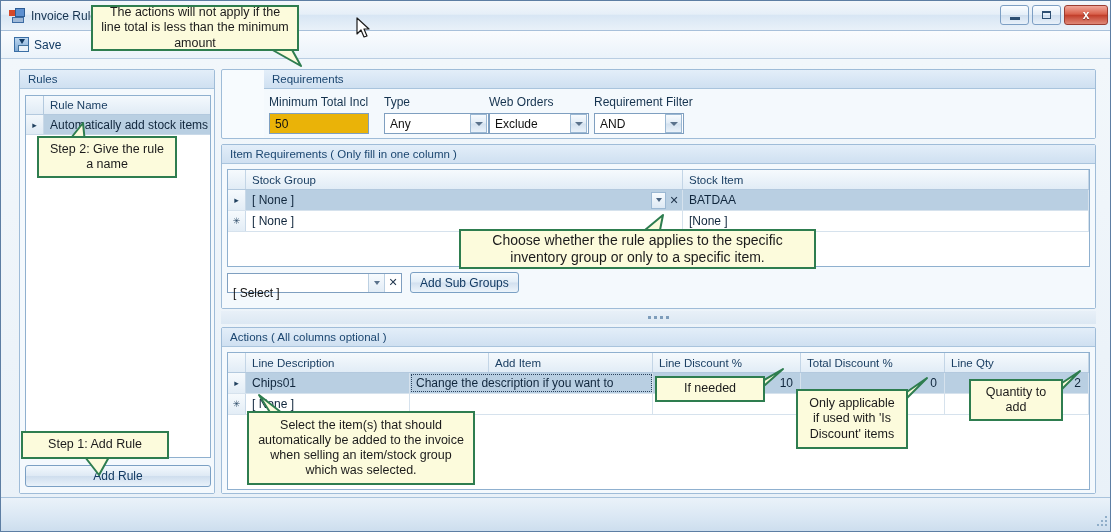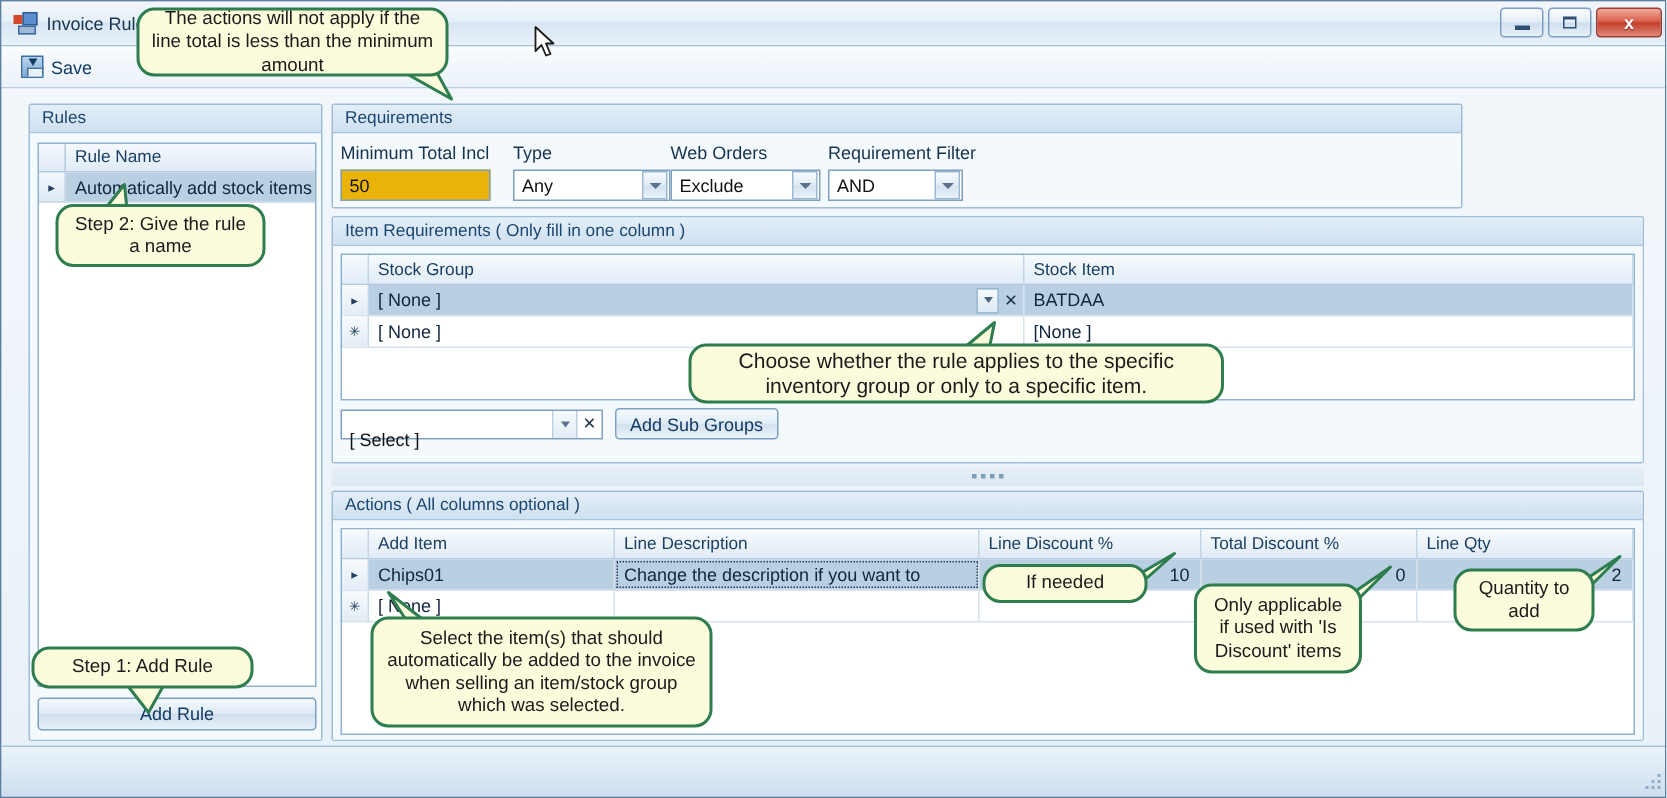--- a/index.html
+++ b/index.html
@@ -133,21 +133,21 @@
   .rg-row .cell { padding-left: 6px; font-size: 12px; color: #10263c; }
   .add-rule-btn {
     position: absolute; left: 5px; bottom: 6px; width: 186px; height: 22px;
     border: 1px solid #7ba0c4; border-radius: 3px;
     background: linear-gradient(180deg,#f2f8fd 0%,#dfeaf5 48%,#cfdeee 52%,#e9f2fa 100%);
     display: flex; align-items: center; justify-content: center;
     font-size: 12px; color: #123a63; cursor: default; text-align: right;
   }
 
   
-  #reqGroup  { left: 220px; top: 10px;  width: 754px; height: 70px; }
+  #reqGroup  { left: 220px; top: 10px;  width: 875px; height: 70px; padding-left: 42px; }
   #itemGroup { left: 220px; top: 85px;  width: 875px; height: 165px; }
   #actGroup  { left: 220px; top: 268px; width: 875px; height: 167px; }
 
   .field { position: absolute; }
   .field label {
     display: block; font-size: 12px; color: #15334f; margin-bottom: 4px;
   }
   .txtbox {
     height: 21px; border: 1px solid #7f9fc0; background: #eab308;
     display: flex; align-items: center; padding-left: 5px;
@@ -236,21 +236,21 @@
     background: linear-gradient(180deg,#e8f0f8 0%,#dce8f3 100%);
   }
   .splitter .dots { display: flex; gap: 3px; }
   .splitter .dots i { width: 3px; height: 3px; background: #7e9dbb; display: block; }
 
   
   .callout {
     position: absolute;
     background: #fcfbdc;
     border: 2px solid #2e7d4f;
-    border-radius: 12px;
+    border-radius: 0;
     color: #1b1b1b;
     text-align: center;
     display: flex; align-items: center; justify-content: center;
     padding: 4px 8px;
     line-height: 1.22;
     z-index: 40;
   }
 
   
   .statusbar {
@@ -392,22 +392,22 @@
           <i></i>
         </span>
     </div>
 
     <div class="group" id="actGroup">
       <div class="gh">Actions ( All columns optional )</div>
       <div class="gbody">
         <div class="dgrid" style="width:863px; height:138px;">
           <div class="dg-head">
             <div class="hc" style="flex:0 0 18px; padding-left:0;"></div>
+            <div class="hc" style="flex:0 0 243px;">Line Description</div>
             <div class="hc" style="flex:0 0 164px;">Add Item</div>
-            <div class="hc" style="flex:0 0 243px;">Line Description</div>
             <div class="hc" style="flex:0 0 148px;">Line Discount %</div>
             <div class="hc" style="flex:0 0 144px;">Total Discount %</div>
             <div class="hc" style="flex:1;">Line Qty</div>
           </div>
           <div class="dg-row sel">
             <div class="ind">▸</div>
             <div class="c" style="flex:0 0 164px;">Chips01</div>
             <div class="c focus" style="flex:0 0 243px;">Change the description if you want to</div>
             <div class="c num" style="flex:0 0 148px;">10</div>
             <div class="c num" style="flex:0 0 144px;">0</div>

